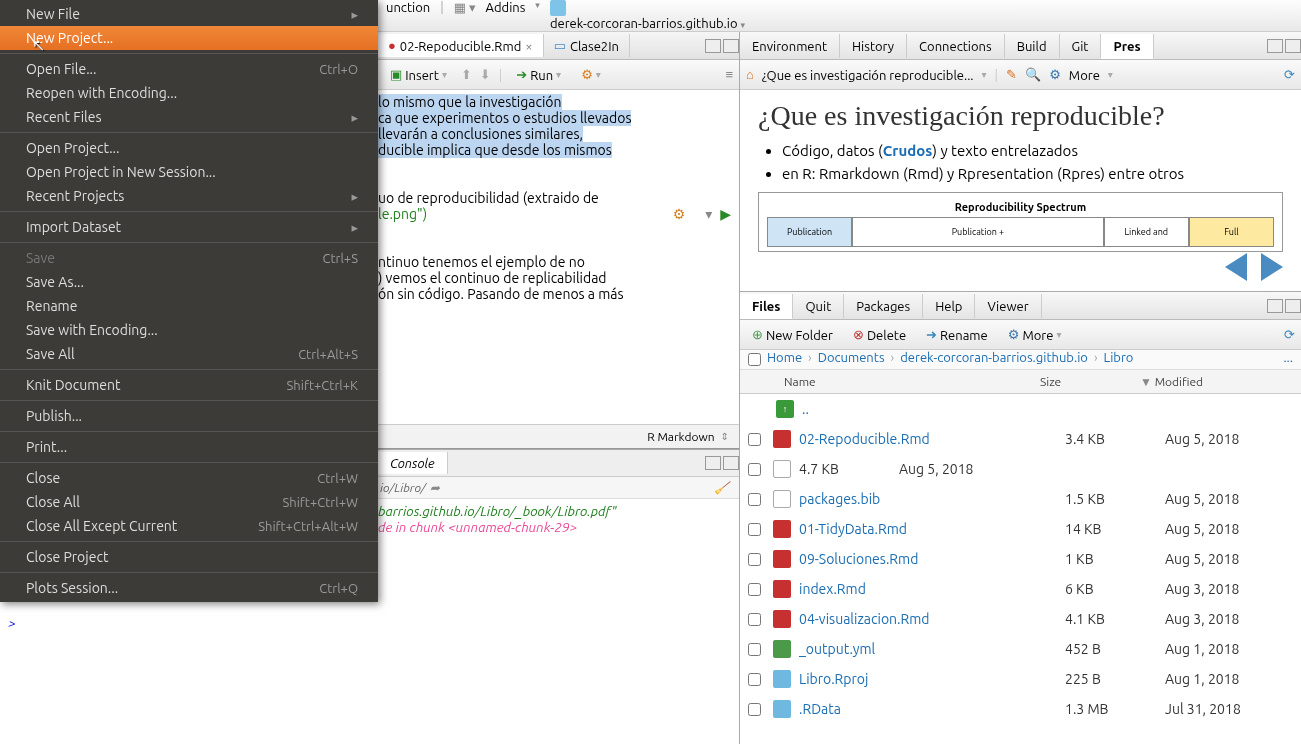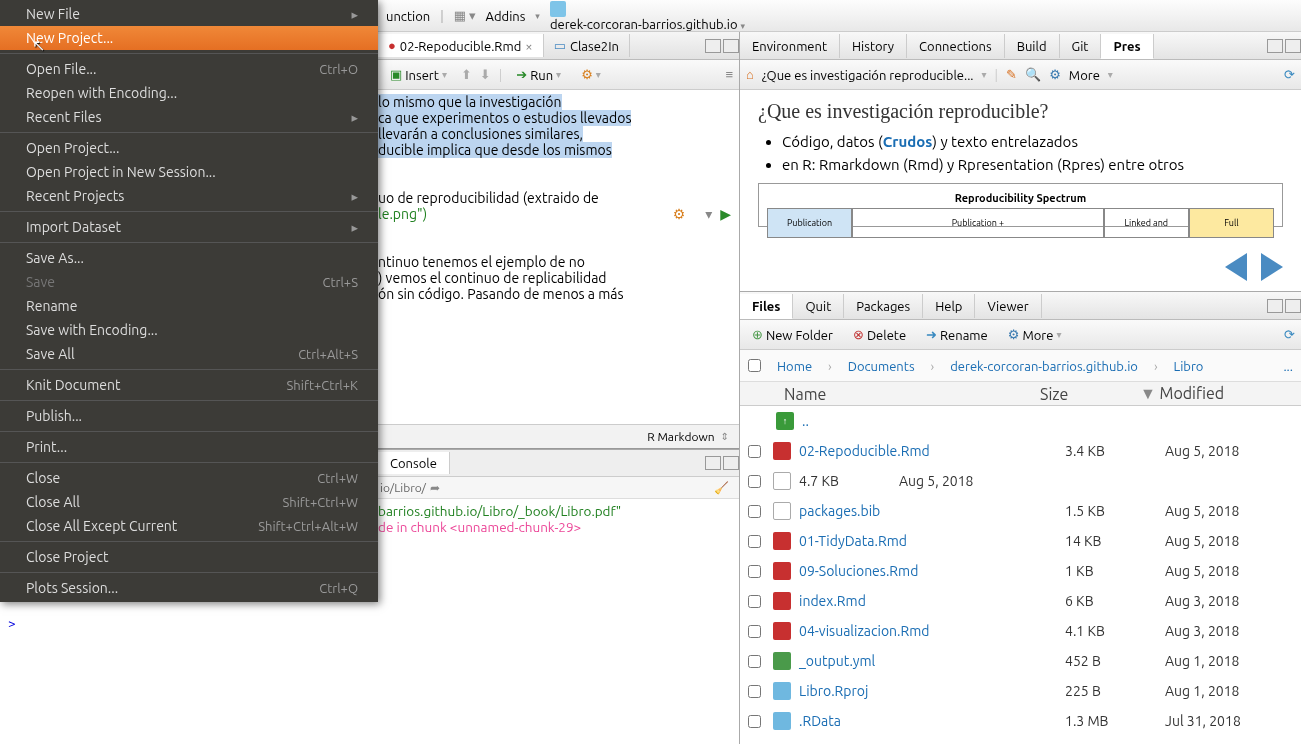--- a/index.html
+++ b/index.html
@@ -20,36 +20,36 @@
 .sel-text { background: #bcd5f0; }
 .editor-status { height: 24px; background: #f2f2f2; border-top: 1px solid #ccc; display: flex; align-items: center; justify-content: flex-end; padding: 0 10px; font-size: 12px; }
 .console-head { height: 28px; background: #eee; border-top: 1px solid #aaa; border-bottom: 1px solid #ccc; display: flex; align-items: center; }
 .console-tab { padding: 4px 12px; background: #fff; border-right: 1px solid #ccc; font-size: 13px; }
 .console-path { height: 22px; background: #f6f6f6; border-bottom: 1px solid #ddd; padding: 2px 10px; font-size: 12px; color: #666; display: flex; align-items: center; }
 .console-body { flex: 1; background: #fff; font-family: "Ubuntu Mono", Consolas, monospace; font-size: 13.5px; padding: 4px 8px; overflow: hidden; }
 .console-body .red { color: #ec4899; }
 .console-body .blue { color: #00d; }
 .console-body .str { color: #208020; }
 .pres-pane { flex: 1; background: #fff; padding: 10px 18px; overflow: hidden; }
-.pres-title { font-size: 20px; font-family: Georgia, serif; color: #333; margin-bottom: 10px; }
+.pres-title { font-size: 28px; font-family: Georgia, serif; color: #333; margin-bottom: 10px; }
 .pres-pane ul { margin-left: 24px; font-size: 15px; }
 .pres-pane li { margin-bottom: 6px; }
 .raw-link { color: #1a6db3; font-weight: 600; }
 .slide-nav { position: absolute; right: 18px; bottom: 10px; display: flex; gap: 14px; }
 .tri { width: 0; height: 0; border-top: 14px solid transparent; border-bottom: 14px solid transparent; cursor: pointer; }
 .tri.left { border-right: 22px solid #4a8bc2; }
 .tri.right { border-left: 22px solid #4a8bc2; }
-.spectrum { margin-top: 10px; border: 1px solid #999; padding: 8px; position: relative; height: 44px; font-size: 10px; text-align: center; }
+.spectrum { margin-top: 10px; border: 1px solid #999; padding: 8px; position: relative; height: 60px; font-size: 10px; text-align: center; }
 .spec-title { font-weight: bold; font-size: 11px; margin-bottom: 4px; }
 .spec-row { display: flex; height: 30px; }
 .spec-box { flex: 1; border: 1px solid #888; display: flex; align-items: center; justify-content: center; font-size: 9px; }
-.files-breadcrumb { height: 32px; background: #fafafa; border-bottom: 1px solid #ddd; display: flex; align-items: center; padding: 0 8px; gap: 16px; font-size: 13px; }
+.files-breadcrumb { height: 20px; background: #fafafa; border-bottom: 1px solid #ddd; display: flex; padding: 0 8px; gap: 6px; font-size: 13px; }
 .files-breadcrumb span { color: #1a6db3; cursor: pointer; }
 .files-breadcrumb .sep { color: #aaa; }
-.files-header { height: 24px; background: #f4f4f4; border-bottom: 1px solid #ccc; display: flex; align-items: center; font-size: 16px; color: #444; }
+.files-header { height: 24px; background: #f4f4f4; border-bottom: 1px solid #ccc; display: flex; align-items: center; font-size: 12px; color: #444; }
 .fh-name { width: 300px; padding-left: 44px; }
 .fh-size { width: 100px; }
 .fh-mod { flex: 1; }
 .file-list { flex: 1; background: #fff; overflow: hidden; }
 .file-row { height: 30px; display: flex; align-items: center; padding: 0 8px; font-size: 14px; }
 .file-row input[type=checkbox] { margin-right: 12px; }
 .fico { width: 18px; height: 18px; margin-right: 8px; border-radius: 2px; display: inline-flex; align-items: center; justify-content: center; font-size: 9px; color: #fff; font-weight: bold; }
 .fico.rmd { background: #c73030; }
 .fico.txt { background: #fff; border: 1px solid #aaa; }
 .fico.yml { background: #4a9a4a; }
@@ -69,23 +69,23 @@
 .cursor-ptr { width: 12px; height: 18px; position: absolute; left: 32px; top: 36px; z-index: 1001; }
 .cursor-ptr::before { content: "↖"; color: #fff; font-size: 16px; text-shadow: 1px 1px 1px #000; }
 .chev { font-size: 10px; color: #aaa; }
 .min-max { margin-left: auto; display: flex; gap: 2px; }
 .mm-btn { width: 16px; height: 14px; border: 1px solid #999; background: #eee; cursor: pointer; }
 .green-play { color: #2a8a2a; }
 .orange-gear { color: #d88020; }
 .blue-gear { color: #3a7ab0; }
 .pres-wrapper { position: relative; flex: 0 0 260px; border-bottom: 1px solid #aaa; display: flex; flex-direction: column; }
 .files-wrapper { flex: 1; display: flex; flex-direction: column; }
-.top-left-toolbar { position: absolute; top: 0; left: 378px; right: 0; height: 32px; background: linear-gradient(#fdfdfd,#e8e8e8); border-bottom: 1px solid #ccc; display: flex; align-items: center; padding: 0 8px; gap: 10px; font-size: 13px; }
+.top-left-toolbar { position: absolute; top: 0; left: 378px; right: 0; height: 32px; background: linear-gradient(#fdfdfd,#e8e8e8); border-bottom: 1px solid #ccc; display: flex; padding: 0 8px; gap: 10px; font-size: 13px; }
 .editor-upper { flex: 0 0 416px; display: flex; flex-direction: column; }
-.console-lower { flex: 1; display: flex; flex-direction: column; border-top: 1px solid #999; }
+.console-lower { flex: 1; display: flex; flex-direction: column; border-top: 1px solid #999; font-style: italic; }
 </style>
 </head>
 <body>
 
 <div class="top-left-toolbar">
   <span>unction</span>
   <span style="color:#aaa">|</span>
   <span style="color:#888">▦ ▾</span>
   <span>Addins</span>
   <span style="color:#888;font-size:9px">▾</span>
@@ -400,28 +400,28 @@
     <div class="menu-item">
       <span>Recent Projects</span>
       <span class="menu-shortcut">▸</span>
     </div>
     <div class="menu-sep"></div>
     <div class="menu-item">
       <span>Import Dataset</span>
       <span class="menu-shortcut">▸</span>
     </div>
     <div class="menu-sep"></div>
-    <div class="menu-item">
-      <span>Save As...</span>
-    </div>
     <div class="menu-item disabled">
       <span>Save</span>
       <span class="menu-shortcut">Ctrl+S</span>
     </div>
     <div class="menu-item">
+      <span>Save As...</span>
+    </div>
+    <div class="menu-item">
       <span>Rename</span>
     </div>
     <div class="menu-item">
       <span>Save with Encoding...</span>
     </div>
     <div class="menu-item">
       <span>Save All</span>
       <span class="menu-shortcut">Ctrl+Alt+S</span>
     </div>
     <div class="menu-sep"></div>

